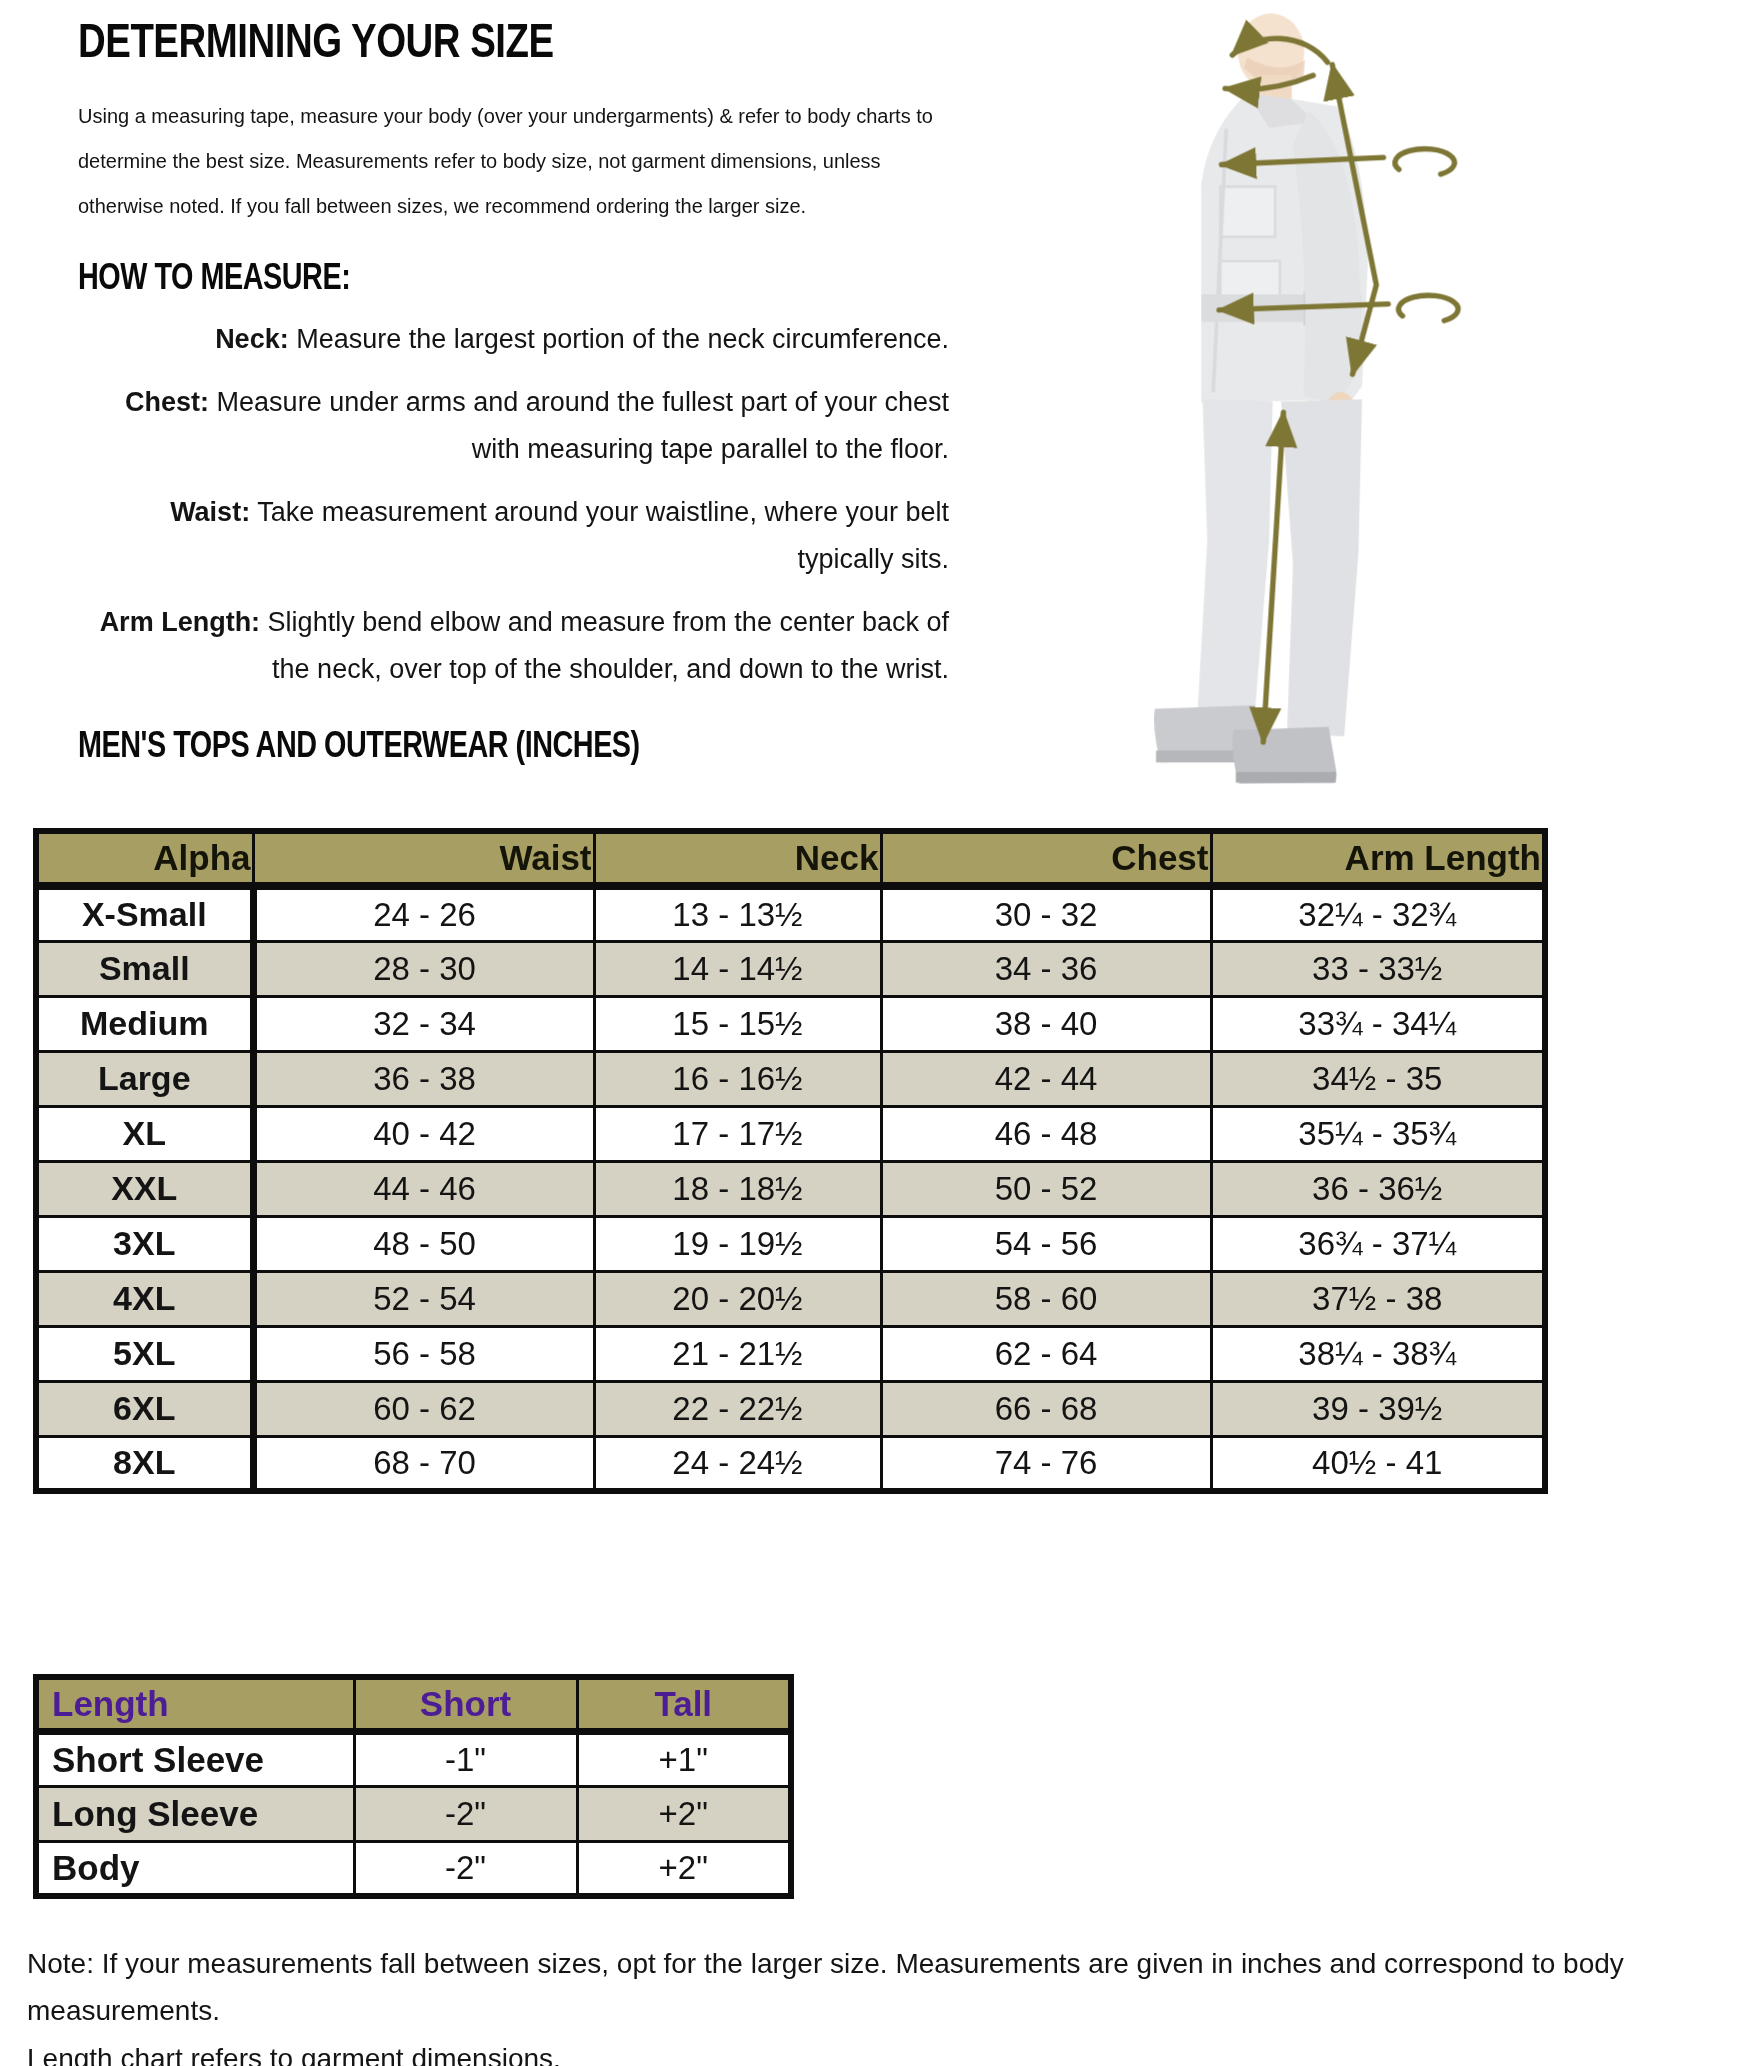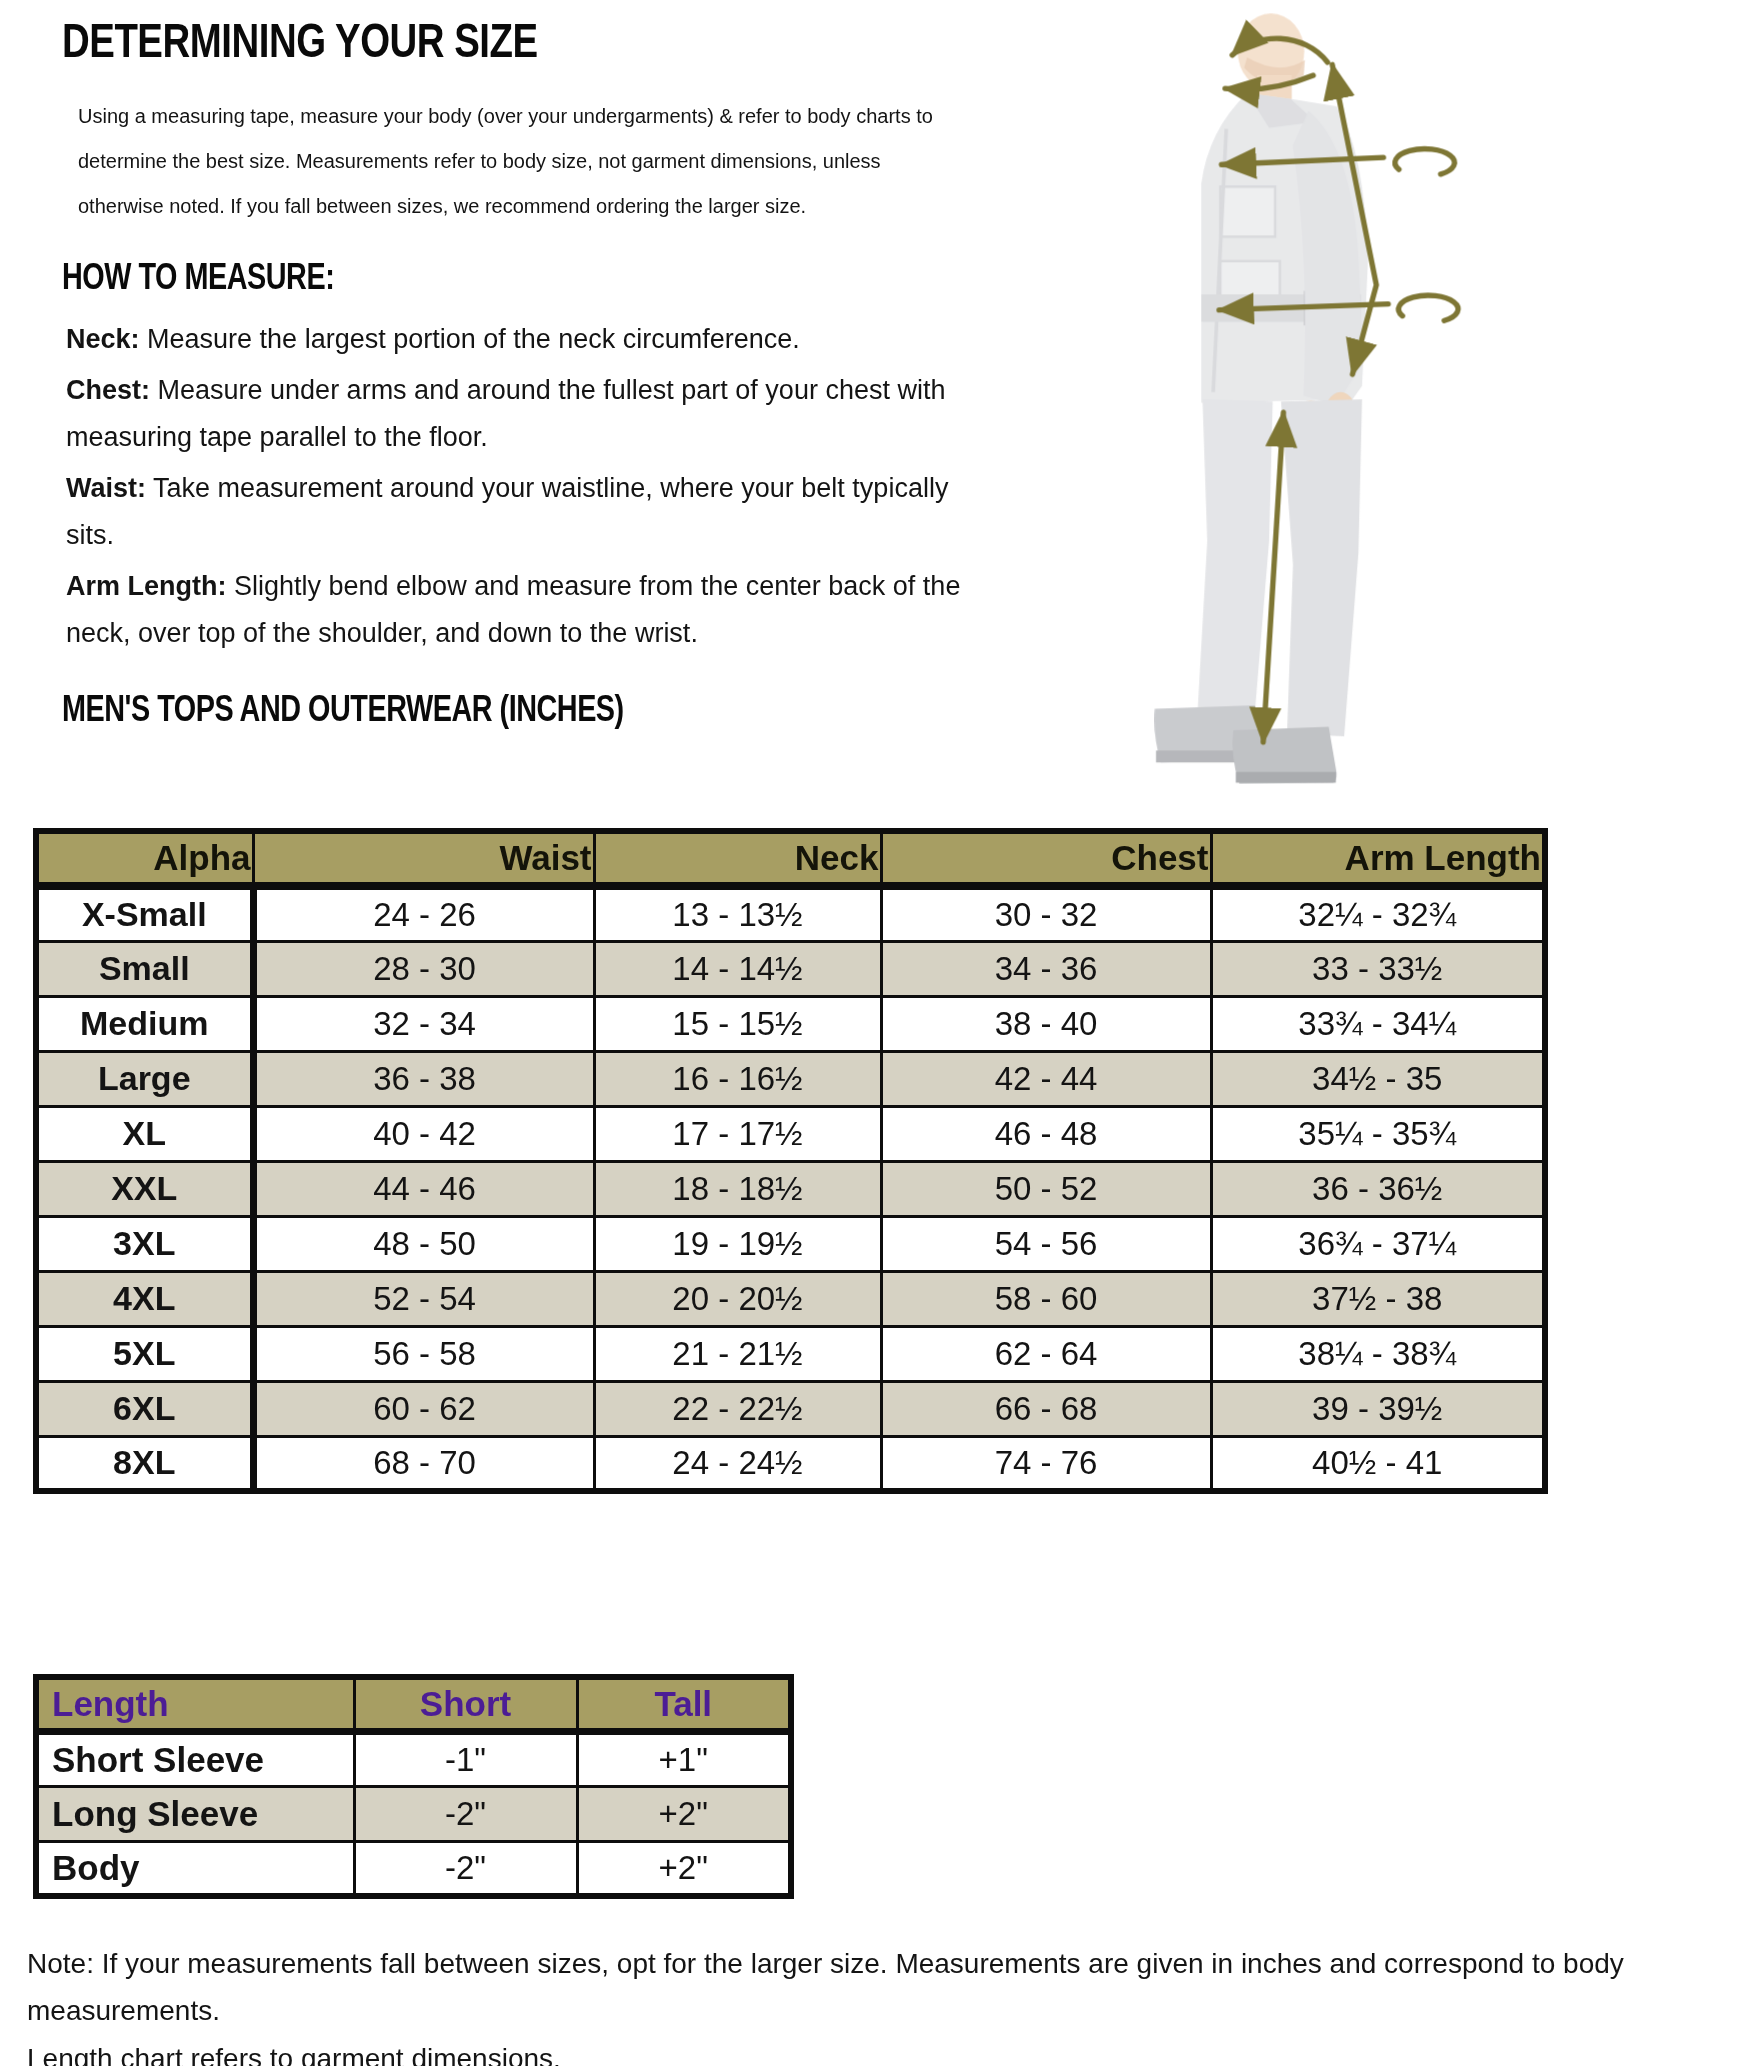--- a/index.html
+++ b/index.html
@@ -14,30 +14,30 @@
   body{
     width:1762px;height:2066px;background:#ffffff;
     font-family:"Liberation Sans","DejaVu Sans",sans-serif;
     color:var(--ink);
   }
   .page{position:relative;width:1762px;height:2066px;overflow:hidden;}
 
   .content-left{position:absolute;left:62px;top:6px;width:903px;}
 
   .cond{display:inline-block;transform:scaleX(.8);transform-origin:0 60%;white-space:nowrap;letter-spacing:-0.6px;}
-  h1,h2{margin:0;font-weight:bold;color:#0a0a0a;}
+  h1,h2{margin:16px;font-weight:bold;color:#0a0a0a;}
   h1{font-size:48px;margin-top:7.1px;}
   h2{font-size:36px;}
   .h-how{margin-top:27px;}
   .h-table{margin-top:31px;}
 
   .intro{margin:26px 0 0 16px;font-size:20px;line-height:45px;}
 
   .measure-list{margin-top:18px;}
-  .measure-item{margin:4px;font-size:27px;line-height:47px;}
+  .measure-item{margin:16px;font-size:27px;line-height:47px;text-align:right;}
   .measure-item strong{font-weight:bold;}
 
   table{border-collapse:collapse;table-layout:fixed;background:#fff;}
   th,td{overflow:hidden;}
 
   
   #size-table{position:absolute;left:33px;top:828px;width:1509px;border:6.5px solid var(--line);}
   #size-table th{
     background:var(--header-bg);border:3.6px solid var(--line);border-bottom:8.3px solid var(--line);
     height:55px;font-size:35px;font-weight:bold;text-align:right;color:#141409;

